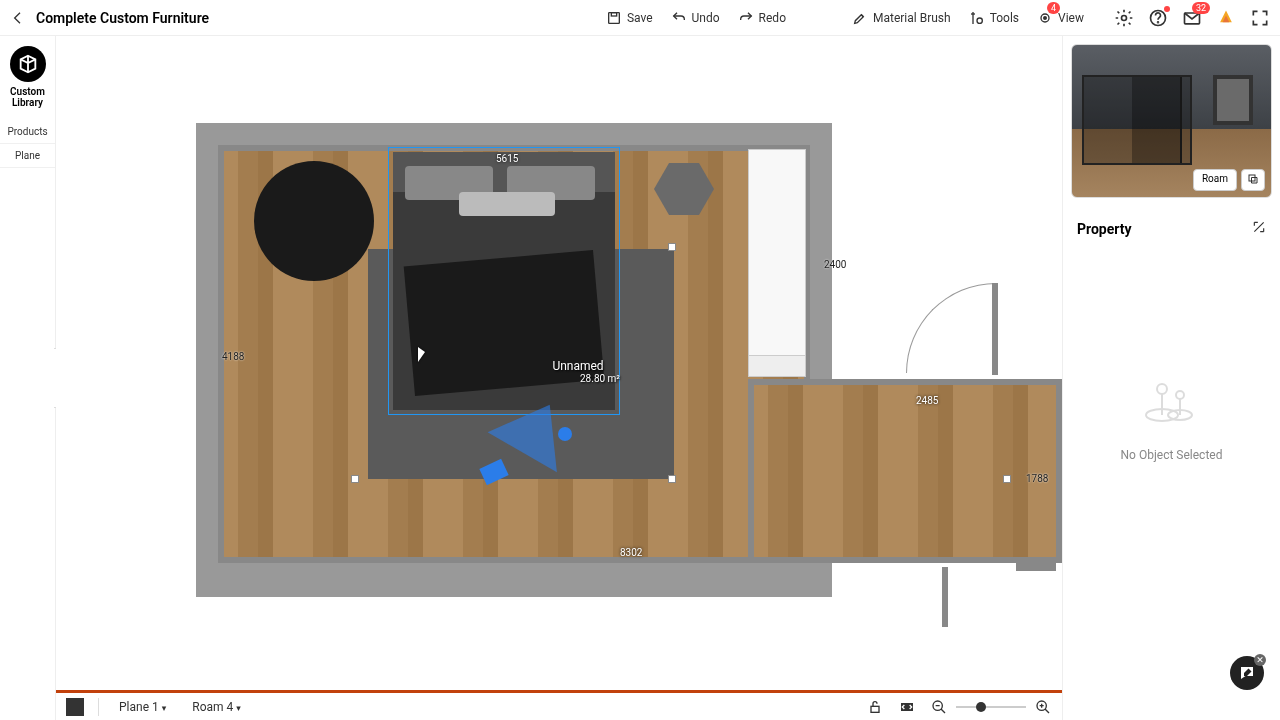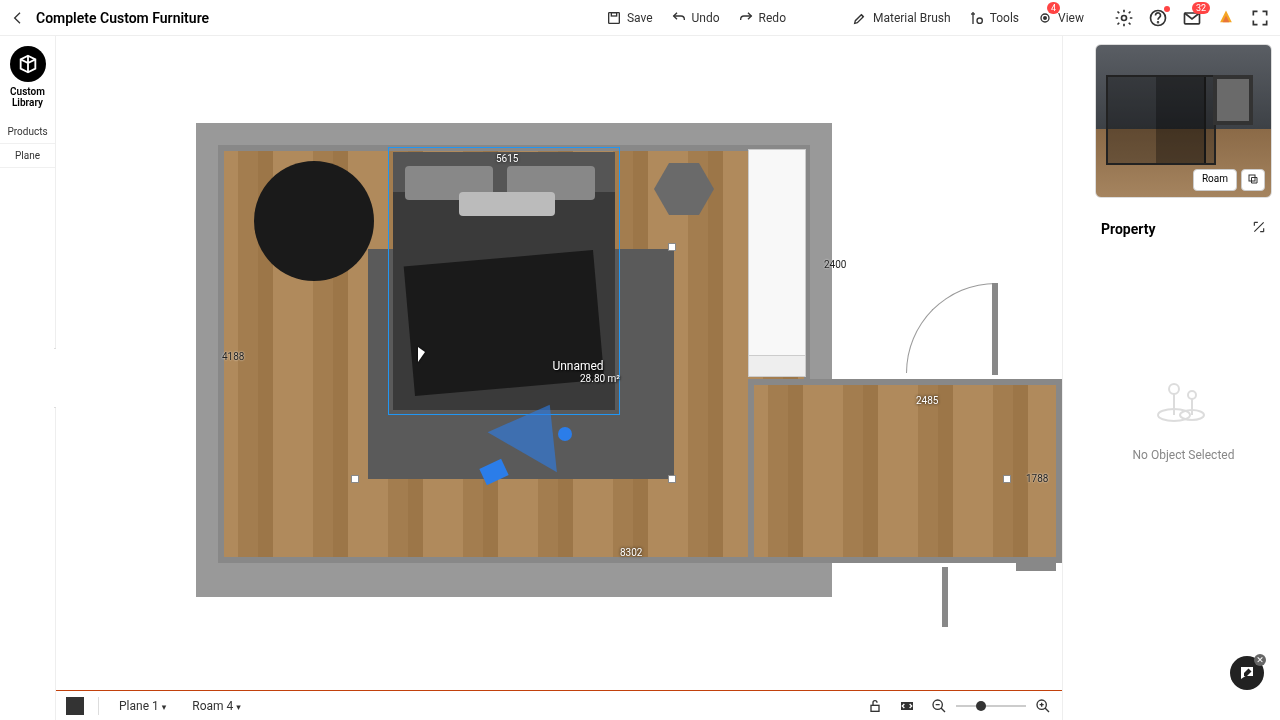--- a/index.html
+++ b/index.html
@@ -57,33 +57,33 @@
 .cam-dot { position:absolute; width:14px; height:14px; background:#2b7de9; border-radius:50%; }
 .door-arc { position:absolute; border:1px solid #999; border-radius:100% 0 0 0; border-right:none; border-bottom:none; background:transparent; }
 .dim { position:absolute; font-size:10px; color:#fff; text-shadow:0 0 3px #000; }
 .dim.dark { color:#222; text-shadow:0 0 2px #fff; }
 .handle { position:absolute; width:8px; height:8px; background:#fff; border:1px solid #888; }
 .room-label { position:absolute; color:#fff; text-shadow:1px 1px 2px #000; font-size:12px; text-align:center;}
 .cursor-arrow { position:absolute; width:14px; height:18px; }
 .cursor-arrow::before { content:''; position:absolute; width:0; height:0; border-left:7px solid #fff; border-top:5px solid transparent; border-bottom:10px solid transparent; filter:drop-shadow(0 0 1px #000);}
 
 
-.right-panel { position:absolute; right:0; top:36px; bottom:0; width:218px; background:#fff; border-left:1px solid #eee;padding-left:24px; }
+.right-panel { position:absolute; right:0; top:36px; bottom:0; width:218px; background:#fff; border-left:1px solid #eee; }
 .preview3d { margin:8px; height:154px; border-radius:6px; border:1px solid #ddd; background:linear-gradient(#5a5e64,#3d4146 55%,#8b6a47 55%,#a5845f); position:relative; overflow:hidden;}
 .preview3d .shelf { position:absolute; left:10px; top:30px; width:100px; height:90px; border:2px solid #222; background:rgba(0,0,0,.3);}
 .preview3d .pic { position:absolute; right:18px; top:30px; width:40px; height:50px; background:#6a6a6a; border:4px solid #333;}
 .preview-ctrl { position:absolute; right:6px; bottom:6px; display:flex; gap:4px;}
 .chip { background:#fff; border:1px solid #ccc; border-radius:4px; font-size:10px; padding:3px 8px; cursor:pointer;}
 .chip.icon { padding:3px 5px; }
 .prop-header { display:flex; align-items:center; justify-content:space-between; padding:14px 14px 8px; font-size:14px; font-weight:700;}
 .empty-state { text-align:center; margin-top:130px; color:#888; font-size:12px;}
 .empty-state svg { opacity:.4; }
 
 
-.bottombar { position:absolute; left:56px; right:218px; bottom:0; height:30px; background:#fff; border-top:1px solid #c2410c; display:flex; align-items:center; padding:0 10px; font-size:12px; gap:14px;}
+.bottombar { position:absolute; left:56px; right:218px; bottom:0; height:30px; background:#fff; border-top:3px solid #c2410c; display:flex; align-items:center; padding:0 10px; font-size:12px; gap:14px;}
 .bottombar .tab { color:#333; cursor:pointer; padding:2px 6px;}
 .bottombar .sq { width:18px; height:18px; background:#333;}
 .bottombar .spacer { flex:1; }
 .zoom-ctrl { display:flex; align-items:center; gap:8px;}
 .zoom-ctrl .line { width:70px; height:2px; background:#ccc; position:relative;}
 .zoom-ctrl .line .knob { position:absolute; left:20px; top:-4px; width:10px; height:10px; background:#333; border-radius:50%;}
 .mini-icon { width:18px; height:18px; display:flex; align-items:center; justify-content:center; cursor:pointer;}
 
 
 .fab { position:absolute; right:16px; bottom:30px; width:34px; height:34px; background:#222; border-radius:50%; display:flex; align-items:center; justify-content:center; cursor:pointer;}

